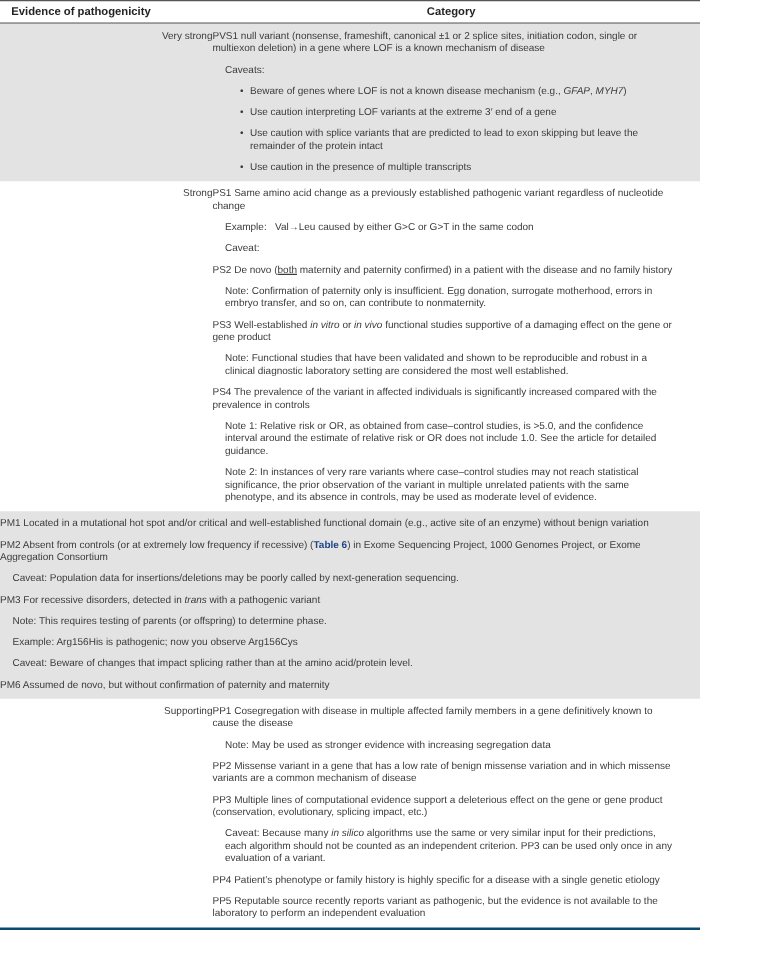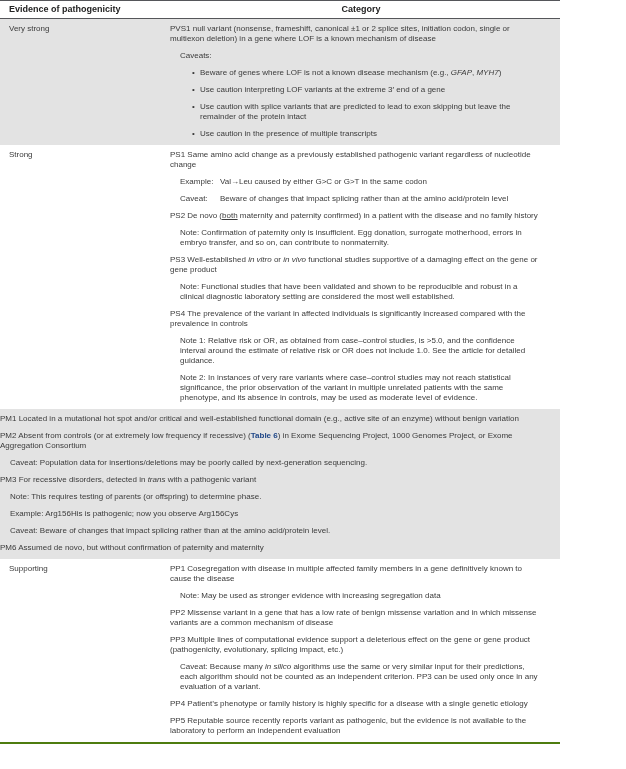--- a/index.html
+++ b/index.html
@@ -1,29 +1,29 @@
 <!DOCTYPE html>
 <html><head>
 <meta charset="utf-8">
 <style>
   html,body{margin:0;padding:0;}
   body{
     width:626px;height:769px;overflow:hidden;background:#ffffff;
     font-family:"Liberation Sans","DejaVu Sans",sans-serif;
     font-size:8px;line-height:10px;color:#3b3b3b;
   }
-  .acmg-table{width:560px;border-top:1px solid #55565a;border-bottom:2px solid #4d7c0f;box-sizing:border-box;}
+  .acmg-table{width:560px;border-top:1px solid #55565a;border-bottom:2px solid #0c4a6e;box-sizing:border-box;}
   .thead{display:flex;border-bottom:1px solid #55565a;padding:3px 0 3px 0;}
   .th{font-weight:bold;color:#232323;font-size:9px;line-height:11px;}
   .col-label{flex:0 0 170px;width:170px;box-sizing:border-box;padding-left:9px;}
   .col-cat{flex:1 1 auto;box-sizing:border-box;padding-right:8px;}
   .thead .col-cat{text-align:center;padding-right:8px;}
   .row{display:flex;}
   .row.shaded{background:#e3e3e3;}
-  .row .col-label{padding-top:5px;}
+  .row .col-label{padding-top:5px;text-align:right;}
   .row .col-cat{padding-top:5px;padding-bottom:6px;}
   .crit,.sub,.bullet,.labeled{margin:7px 11px 0 0;}
   .col-cat > :first-child{margin-top:0;}
   p{margin:0;}
   .sub{margin-left:10px;}
   .bullet{margin-left:22px;display:flex;}
   .bullet .dot{flex:0 0 8px;width:8px;}
   .labeled{margin-left:10px;display:flex;}
   .labeled .lab{flex:0 0 40px;width:40px;}
   .und{text-decoration:underline;}
@@ -65,21 +65,20 @@
       <div class="row">
         <div class="col-label">Strong</div>
         <div class="col-cat">
           <p class="crit">PS1 Same amino acid change as a previously established pathogenic variant regardless of nucleotide change</p>
           <div class="labeled">
             <span class="lab">Example:</span>
             <span class="ltext">Val→Leu caused by either G&gt;C or G&gt;T in the same codon</span>
           </div>
           <div class="labeled">
             <span class="lab">Caveat:</span>
-            <span class="ltext">Beware of changes that impact splicing rather than at the amino acid/protein level</span>
           </div>
           <p class="crit">PS2 De novo (<span class="und">both</span> maternity and paternity confirmed) in a patient with the disease and no family history</p>
           <p class="sub">Note: Confirmation of paternity only is insufficient. Egg donation, surrogate motherhood, errors in embryo transfer, and so on, can contribute to nonmaternity.</p>
           <p class="crit">PS3 Well-established <i>in vitro</i> or <i>in vivo</i> functional studies supportive of a damaging effect on the gene or gene product</p>
           <p class="sub">Note: Functional studies that have been validated and shown to be reproducible and robust in a clinical diagnostic laboratory setting are considered the most well established.</p>
           <p class="crit">PS4 The prevalence of the variant in affected individuals is significantly increased compared with the prevalence in controls</p>
           <p class="sub">Note 1: Relative risk or OR, as obtained from case–control studies, is &gt;5.0, and the confidence interval around the estimate of relative risk or OR does not include 1.0. See the article for detailed guidance.</p>
           <p class="sub">Note 2: In instances of very rare variants where case–control studies may not reach statistical significance, the prior observation of the variant in multiple unrelated patients with the same phenotype, and its absence in controls, may be used as moderate level of evidence.</p>
         </div>
       </div>
@@ -94,20 +93,20 @@
           <p class="sub">Caveat: Beware of changes that impact splicing rather than at the amino acid/protein level.</p>
           <p class="crit">PM6 Assumed de novo, but without confirmation of paternity and maternity</p>
         </div>
       </div>
       <div class="row">
         <div class="col-label">Supporting</div>
         <div class="col-cat">
           <p class="crit">PP1 Cosegregation with disease in multiple affected family members in a gene definitively known to cause the disease</p>
           <p class="sub">Note: May be used as stronger evidence with increasing segregation data</p>
           <p class="crit">PP2 Missense variant in a gene that has a low rate of benign missense variation and in which missense variants are a common mechanism of disease</p>
-          <p class="crit">PP3 Multiple lines of computational evidence support a deleterious effect on the gene or gene product (pathogenicity, evolutionary, splicing impact, etc.)</p>
+          <p class="crit">PP3 Multiple lines of computational evidence support a deleterious effect on the gene or gene product (conservation, evolutionary, splicing impact, etc.)</p>
           <p class="sub">Caveat: Because many <i>in silico</i> algorithms use the same or very similar input for their predictions, each algorithm should not be counted as an independent criterion. PP3 can be used only once in any evaluation of a variant.</p>
           <p class="crit">PP4 Patient’s phenotype or family history is highly specific for a disease with a single genetic etiology</p>
           <p class="crit">PP5 Reputable source recently reports variant as pathogenic, but the evidence is not available to the laboratory to perform an independent evaluation</p>
         </div>
       </div>
     </div>
 </div>
 
 </body></html>

